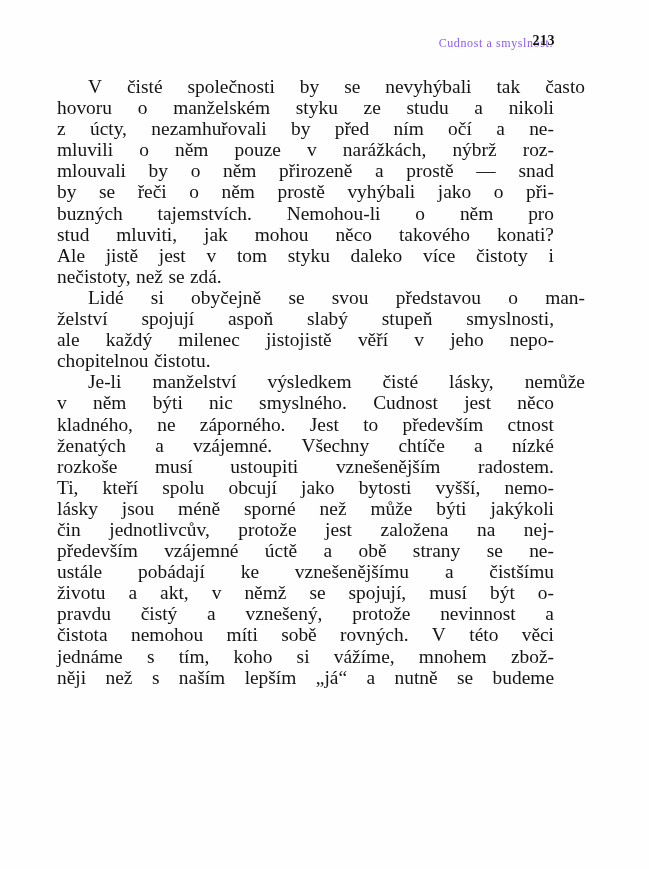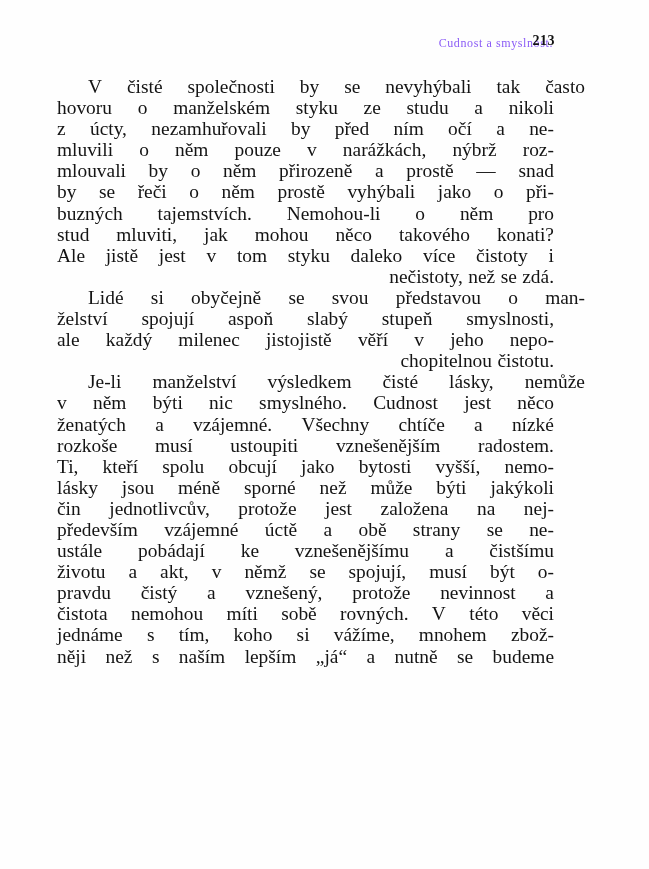--- a/index.html
+++ b/index.html
@@ -74,21 +74,21 @@
     white-space: pre;
     overflow: visible;
   }
 
   
   .line.justify {
     justify-content: space-between;
   }
   
   .line.flush {
-    justify-content: flex-end;
+    justify-content: flex-start;
   }
   .line.flush .w + .w {
     margin-left: 0.28em;
   }
 
   .line.indent {
     padding-left: 31px;
   }
 
   .w {
@@ -120,20 +120,21 @@
       </div>
       <div class="para">
         <div class="line justify indent"><span class="w">Lidé</span><span class="w">si</span><span class="w">obyčejně</span><span class="w">se</span><span class="w">svou</span><span class="w">představou</span><span class="w">o</span><span class="w">man-</span></div>
         <div class="line justify"><span class="w">želství</span><span class="w">spojují</span><span class="w">aspoň</span><span class="w">slabý</span><span class="w">stupeň</span><span class="w">smyslnosti,</span></div>
         <div class="line justify"><span class="w">ale</span><span class="w">každý</span><span class="w">milenec</span><span class="w">jistojistě</span><span class="w">věří</span><span class="w">v</span><span class="w">jeho</span><span class="w">nepo-</span></div>
         <div class="line flush"><span class="w">chopitelnou</span><span class="w">čistotu.</span></div>
       </div>
       <div class="para">
         <div class="line justify indent"><span class="w">Je-li</span><span class="w">manželství</span><span class="w">výsledkem</span><span class="w">čisté</span><span class="w">lásky,</span><span class="w">nemůže</span></div>
         <div class="line justify"><span class="w">v</span><span class="w">něm</span><span class="w">býti</span><span class="w">nic</span><span class="w">smyslného.</span><span class="w">Cudnost</span><span class="w">jest</span><span class="w">něco</span></div>
+        <div class="line justify"><span class="w">kladného,</span><span class="w">ne</span><span class="w">záporného.</span><span class="w">Jest</span><span class="w">to</span><span class="w">především</span><span class="w">ctnost</span></div>
         <div class="line justify"><span class="w">ženatých</span><span class="w">a</span><span class="w">vzájemné.</span><span class="w">Všechny</span><span class="w">chtíče</span><span class="w">a</span><span class="w">nízké</span></div>
         <div class="line justify"><span class="w">rozkoše</span><span class="w">musí</span><span class="w">ustoupiti</span><span class="w">vznešenějším</span><span class="w">radostem.</span></div>
         <div class="line justify"><span class="w">Ti,</span><span class="w">kteří</span><span class="w">spolu</span><span class="w">obcují</span><span class="w">jako</span><span class="w">bytosti</span><span class="w">vyšší,</span><span class="w">nemo-</span></div>
         <div class="line justify"><span class="w">lásky</span><span class="w">jsou</span><span class="w">méně</span><span class="w">sporné</span><span class="w">než</span><span class="w">může</span><span class="w">býti</span><span class="w">jakýkoli</span></div>
         <div class="line justify"><span class="w">čin</span><span class="w">jednotlivcův,</span><span class="w">protože</span><span class="w">jest</span><span class="w">založena</span><span class="w">na</span><span class="w">nej-</span></div>
         <div class="line justify"><span class="w">především</span><span class="w">vzájemné</span><span class="w">úctě</span><span class="w">a</span><span class="w">obě</span><span class="w">strany</span><span class="w">se</span><span class="w">ne-</span></div>
         <div class="line justify"><span class="w">ustále</span><span class="w">pobádají</span><span class="w">ke</span><span class="w">vznešenějšímu</span><span class="w">a</span><span class="w">čistšímu</span></div>
         <div class="line justify"><span class="w">životu</span><span class="w">a</span><span class="w">akt,</span><span class="w">v</span><span class="w">němž</span><span class="w">se</span><span class="w">spojují,</span><span class="w">musí</span><span class="w">být</span><span class="w">o-</span></div>
         <div class="line justify"><span class="w">pravdu</span><span class="w">čistý</span><span class="w">a</span><span class="w">vznešený,</span><span class="w">protože</span><span class="w">nevinnost</span><span class="w">a</span></div>
         <div class="line justify"><span class="w">čistota</span><span class="w">nemohou</span><span class="w">míti</span><span class="w">sobě</span><span class="w">rovných.</span><span class="w">V</span><span class="w">této</span><span class="w">věci</span></div>

